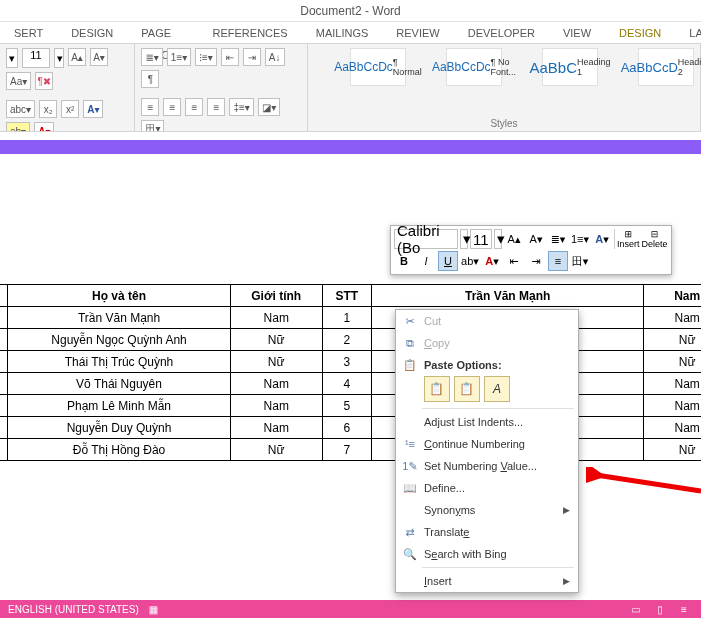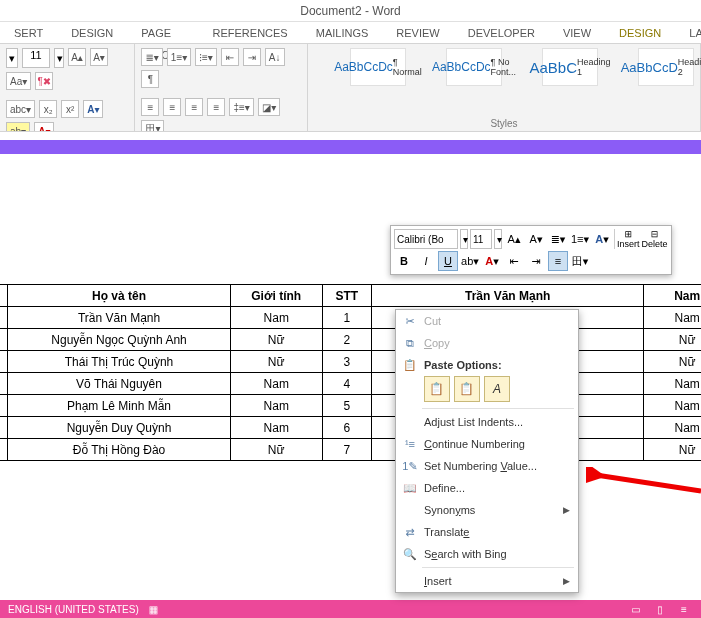--- a/index.html
+++ b/index.html
@@ -26,21 +26,21 @@
 .page { background:#fff; margin:0 -40px 0 -40px; padding:130px 10px 30px; min-height:100%; }
 
 table.data { border-collapse:collapse; width:100%; font-size:12px; }
 table.data th, table.data td { border:1px solid #000; padding:2px 6px; text-align:center; height:22px; }
 table.data th { font-weight:bold; }
 
 .mini-toolbar { position:absolute; top:225px; left:390px; background:#fff; border:1px solid #b0b0b0; box-shadow:0 2px 6px rgba(0,0,0,.3); padding:3px; z-index:10; }
 .mini-row { display:flex; align-items:center; gap:2px; }
 .mini-btn { width:20px; height:20px; border:1px solid transparent; display:flex; align-items:center; justify-content:center; font-size:11px; cursor:pointer; }
 .mini-btn.active { background:#cde0f2; border-color:#7aa7d0; }
-.mini-combo { height:20px; border:1px solid #c0c0c0; background:#fff; font-size:10px; padding:0 2px; display:flex; align-items:center; }
+.mini-combo { height:20px; border:1px solid #c0c0c0; background:#fff; font-size:15px; padding:0 2px; display:flex; align-items:center; }
 
 .ctx-menu { position:absolute; top:309px; left:395px; width:184px; background:#fff; border:1px solid #b0b0b0; box-shadow:0 3px 8px rgba(0,0,0,.35); font-size:11px; color:#333; z-index:11; }
 .ctx-item { display:flex; align-items:center; gap:8px; padding:4px 10px 4px 28px; position:relative; cursor:pointer; height:22px; }
 .ctx-item.disabled { color:#aaa; cursor:default; }
 .ctx-item.header { font-weight:bold; color:#333; cursor:default; }
 .ctx-icon { position:absolute; left:6px; width:16px; height:16px; display:flex; align-items:center; justify-content:center; font-size:11px; color:#5b7fa6; }
 .ctx-sub { position:absolute; right:8px; font-size:9px; color:#555; }
 .ctx-sep { height:1px; background:#e0e0e0; margin:2px 4px 2px 26px; }
 .ctx-highlight { position:absolute; border:3px solid #e00; pointer-events:none; }
 .paste-row { display:flex; gap:4px; padding-left:28px; padding-bottom:4px; }

